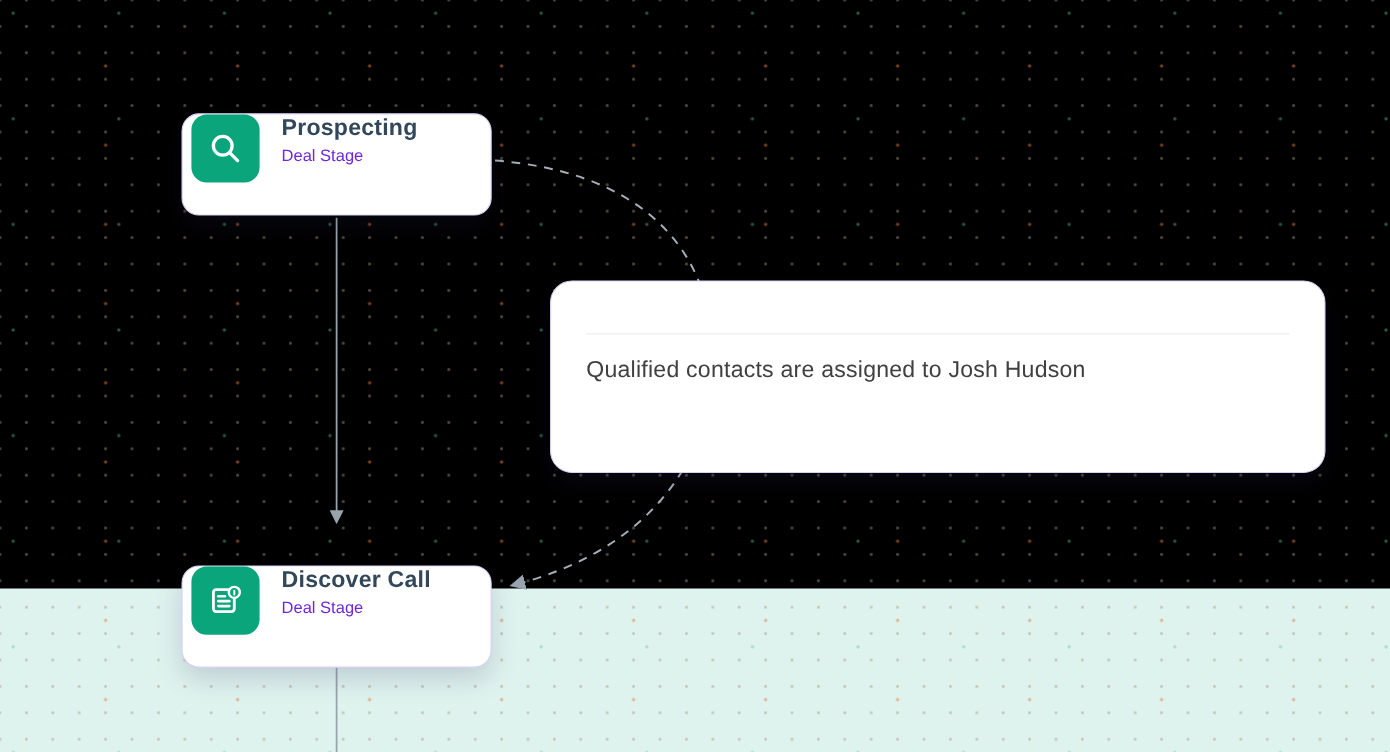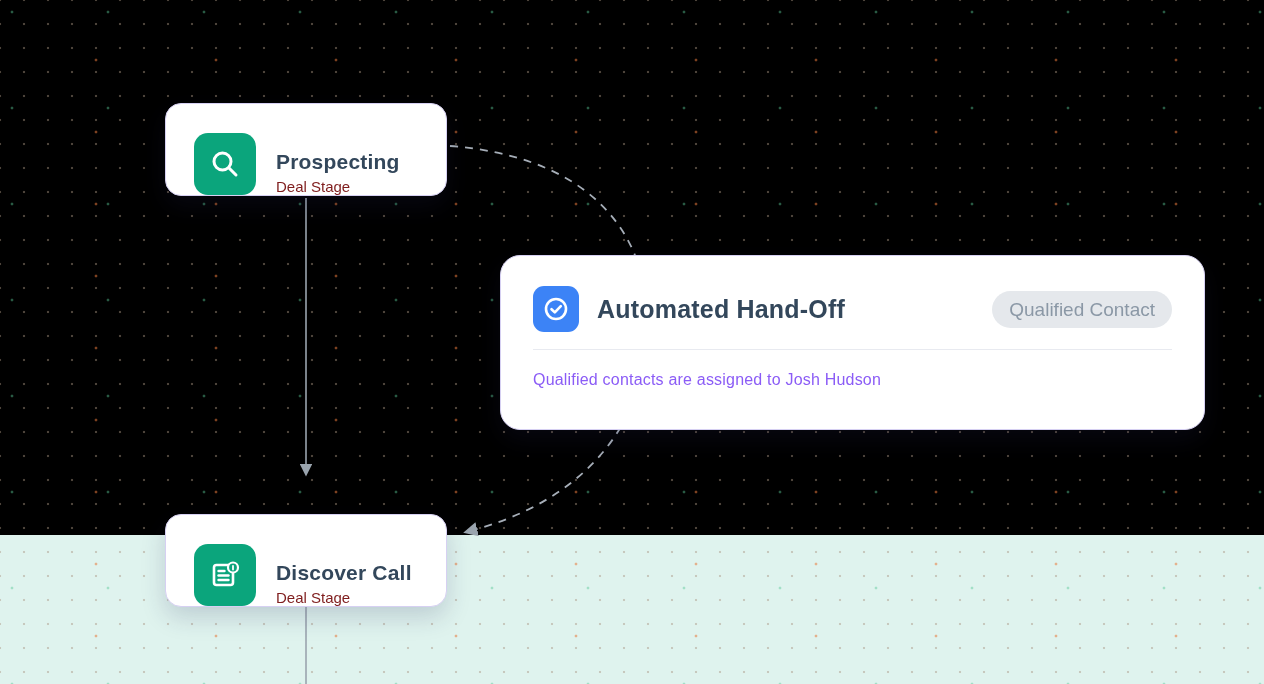--- a/index.html
+++ b/index.html
@@ -31,36 +31,36 @@
     background:#ffffff;
     border:1.5px solid #d6d0f2;
     box-shadow:0 10px 24px rgba(40,40,90,0.18);
     z-index:2;
   }
 
   
   .node {
     width:282px; height:93px;
     border-radius:16px;
-    display:flex; align-items:flex-end;
-    padding:0 28px; gap:20px;
+    display:flex; align-items:flex-start;
+    padding:0 8px; gap:20px;
     cursor:pointer;
   }
   .node-icon {
     width:62px; height:62px; flex:0 0 62px;
     border-radius:14px;
     background:#0ba57c;
     display:flex; align-items:center; justify-content:center;
   }
   .node-title {
     font-size:21px; font-weight:700; color:#33475b;
     letter-spacing:0.2px; line-height:1.25;
   }
   .node-subtitle {
-    font-size:15px; color:#7f1d1d; margin-top:3px;
+    font-size:15px; color:#6d28d9; margin-top:3px;
   }
   #node-prospecting { left:165px; top:103px; }
   #node-discover    { left:165px; top:514px; }
 
   
   .action {
     left:500px; top:255px;
     width:705px; height:175px;
     border-radius:20px;
     padding:30px 32px 0 32px;
@@ -79,21 +79,21 @@
   .action-badge {
     margin-left:auto;
     background:#e5e8ec; color:#8b98a6;
     font-size:19px; line-height:1;
     padding:9px 17px; border-radius:999px;
     white-space:nowrap;
   }
   .divider { height:1px; background:#e8eaf0; margin-top:17px; }
   .action-desc {
     margin-top:21px;
-    font-size:16px; color:#8b5cf6; letter-spacing:0.2px;
+    font-size:21px; color:#404040; letter-spacing:0.2px;
   }
 </style>
 </head>
 <body>
 
 <div class="canvas">
 
   <svg class="connectors" viewBox="0 0 1264 684">
     <defs>
       <marker id="arrow" viewBox="0 0 10 10" refX="8" refY="5" markerWidth="8" markerHeight="8" orient="auto-start-reverse">
@@ -112,30 +112,20 @@
         <line x1="21" y1="21" x2="28" y2="28" stroke="#ffffff" stroke-width="3" stroke-linecap="round"></line>
       </svg>
     </div>
     <div class="node-text">
       <div class="node-title">Prospecting</div>
       <div class="node-subtitle">Deal Stage</div>
     </div>
   </div>
 
   <div class="card action">
-    <div class="action-header">
-      <div class="action-icon">
-        <svg width="28" height="28" viewBox="0 0 28 28">
-          <circle cx="14" cy="14" r="10" fill="none" stroke="#ffffff" stroke-width="2.6"></circle>
-          <path d="M9.5 14.2 L12.8 17.4 L18.8 11.2" fill="none" stroke="#ffffff" stroke-width="2.6" stroke-linecap="round" stroke-linejoin="round"></path>
-        </svg>
-      </div>
-      <div class="action-title">Automated Hand-Off</div>
-      <div class="action-badge">Qualified Contact</div>
-    </div>
     <div class="divider"></div>
     <div class="action-desc">Qualified contacts are assigned to Josh Hudson</div>
   </div>
 
   <div class="card node" id="node-discover">
     <div class="node-icon">
       <svg width="34" height="34" viewBox="0 0 34 34">
         <rect x="6" y="7" width="19" height="20" rx="2.5" fill="none" stroke="#ffffff" stroke-width="2.6"></rect>
         <line x1="10.5" y1="13" x2="16.5" y2="13" stroke="#ffffff" stroke-width="2.4" stroke-linecap="round"></line>
         <line x1="10.5" y1="17.5" x2="20.5" y2="17.5" stroke="#ffffff" stroke-width="2.4" stroke-linecap="round"></line>

